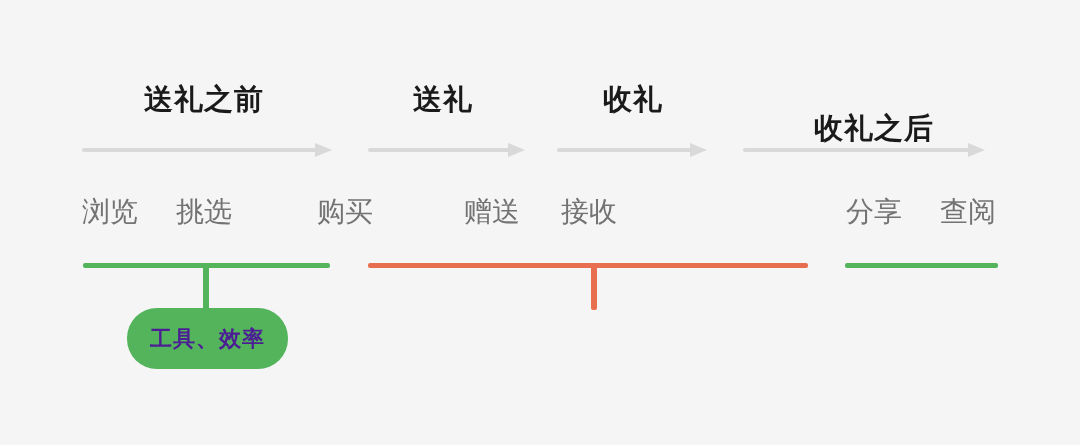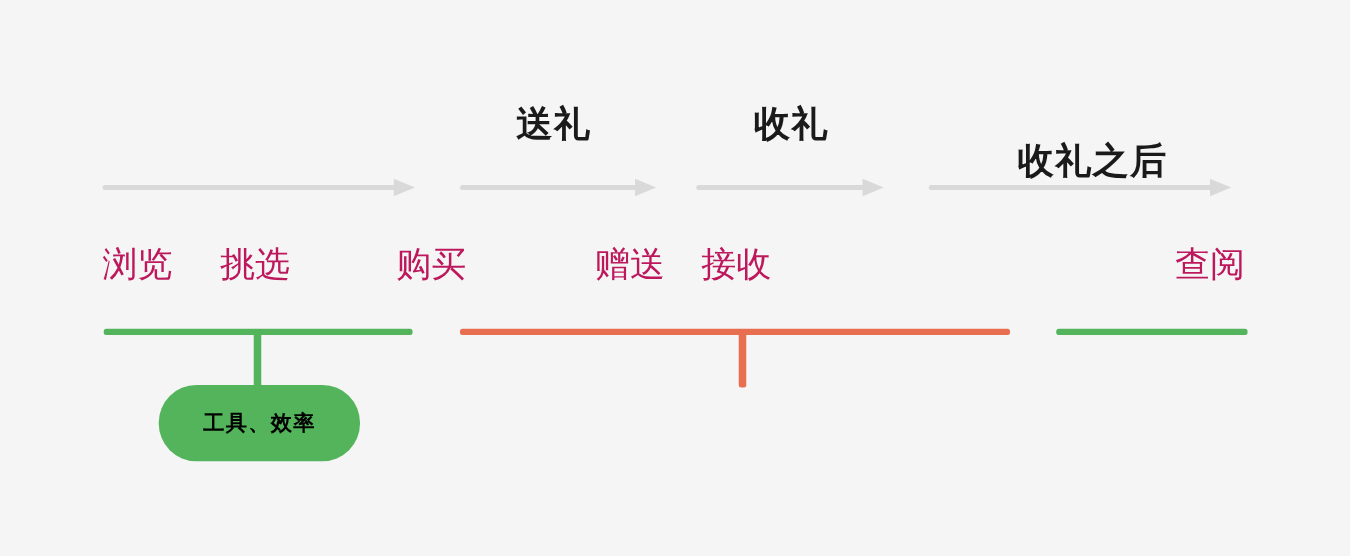--- a/index.html
+++ b/index.html
@@ -64,28 +64,28 @@
   .a3 { left: 557px; width: 150px; }
   .a4 { left: 743px; width: 242px; }
 
   
   .step {
     position: absolute;
     top: 193px;
     transform: translateX(-50%);
     font-size: 28px;
     font-weight: 400;
-    color: #be185d;
+    color: #737373;
     white-space: nowrap;
   }
   .s1  { left: 110px; }
   .s2  { left: 204px; }
   .s3  { left: 302px; margin-left: 43px; }
   .s4  { left: 398px; }
-  .s5  { left: 504px; text-align: center; }
+  .s5  { left: 492px; text-align: center; }
   .s6  { left: 589px; }
   .s7  { left: 684px; }
   .s8  { left: 776px; }
   .s9  { left: 874px; }
   .s10 { left: 968px; }
 
   
   .underline {
     position: absolute;
     top: 263px;
@@ -106,22 +106,22 @@
   }
   .st1 { left: 203px; background: #53b45b; }
   .st2 { left: 591px; background: #e86e50; }
 
   
   .badge {
     position: absolute;
     display: flex;
     align-items: center;
     justify-content: center;
-    color: #000000;
-    font-size: 17px;
+    color: #4c1d95;
+    font-size: 22px;
     font-weight: 700;
     white-space: nowrap;
     letter-spacing: 1px;
   }
   .b1 {
     left: 127px;
     top: 308px;
     width: 161px;
     height: 61px;
     border-radius: 30px;
@@ -134,20 +134,21 @@
     height: 65px;
     border-radius: 32px;
     background: #e86e50;
   }
 </style>
 </head>
 <body>
 
 <div class="canvas">
 
+  <div class="phase-label p1">送礼之前</div>
   <div class="phase-label p2">送礼</div>
   <div class="phase-label p3">收礼</div>
   <div class="phase-label p4">收礼之后</div>
 
   <div class="arrow a1">
     <span class="shaft"></span>
     <span class="head"></span>
   </div>
   <div class="arrow a2">
     <span class="shaft"></span>
@@ -160,20 +161,21 @@
   <div class="arrow a4">
     <span class="shaft"></span>
     <span class="head"></span>
   </div>
 
   <div class="step s1">浏览</div>
   <div class="step s2">挑选</div>
   <div class="step s3">购买</div>
   <div class="step s5">赠送</div>
   <div class="step s6">接收</div>
+  <div class="step s9">分享</div>
   <div class="step s10">查阅</div>
 
   <div class="underline u1" style="background: rgb(83, 180, 91);"></div>
   <div class="underline u2" style="background: rgb(232, 110, 80);"></div>
   <div class="underline u3" style="background: rgb(83, 180, 91);"></div>
 
   <div class="stem st1" style="background: rgb(83, 180, 91);"></div>
   <div class="stem st2" style="background: rgb(232, 110, 80);"></div>
 
   <div class="badge b1" style="background: rgb(83, 180, 91);">工具、效率</div>

